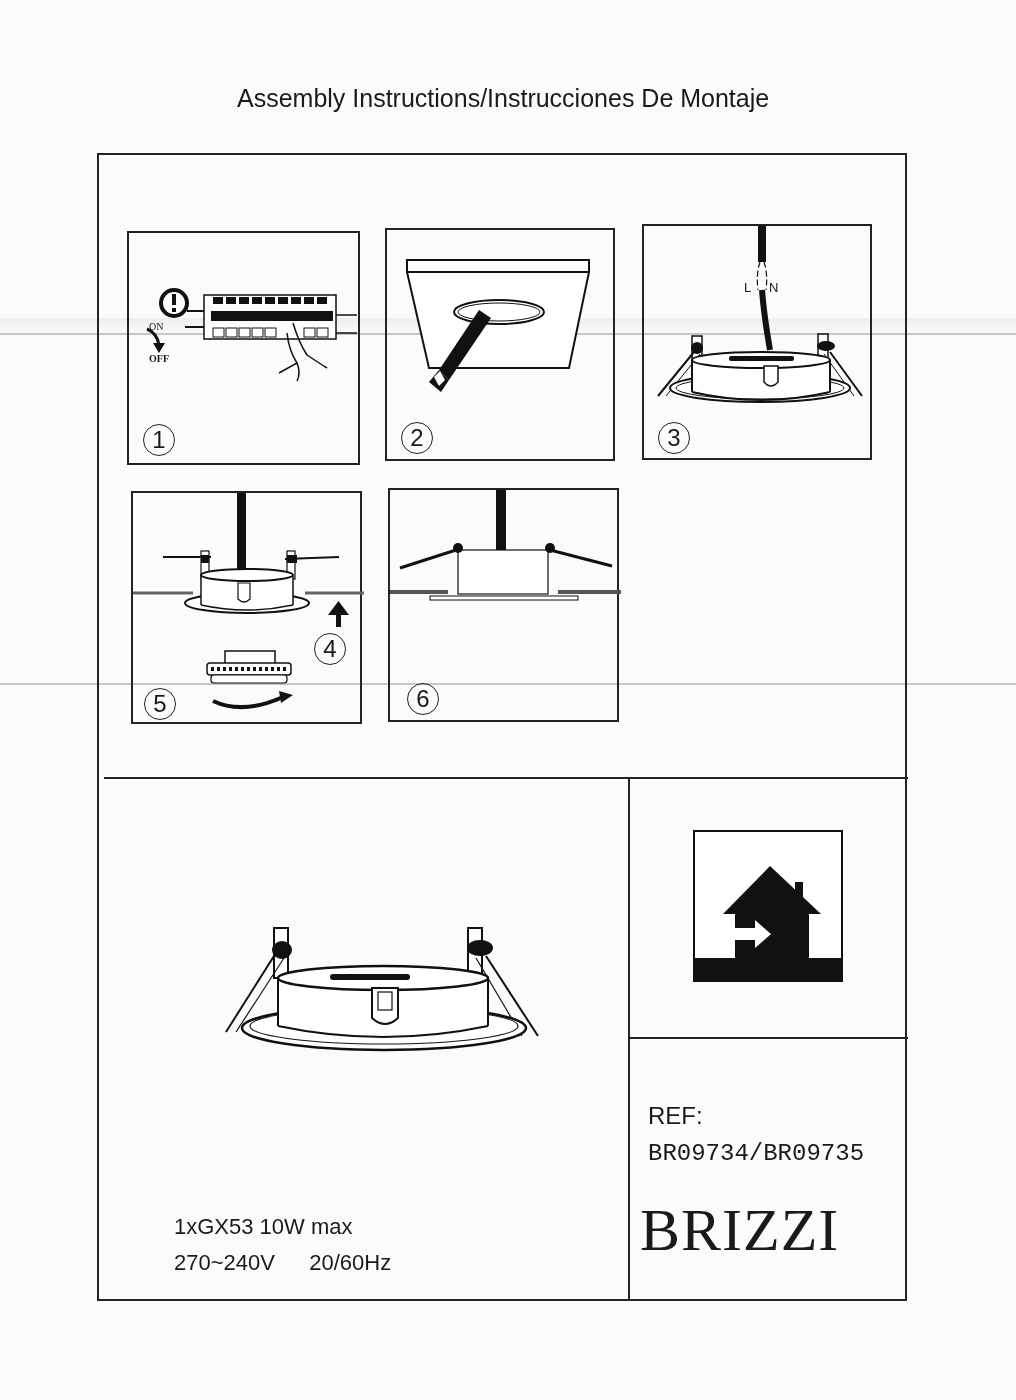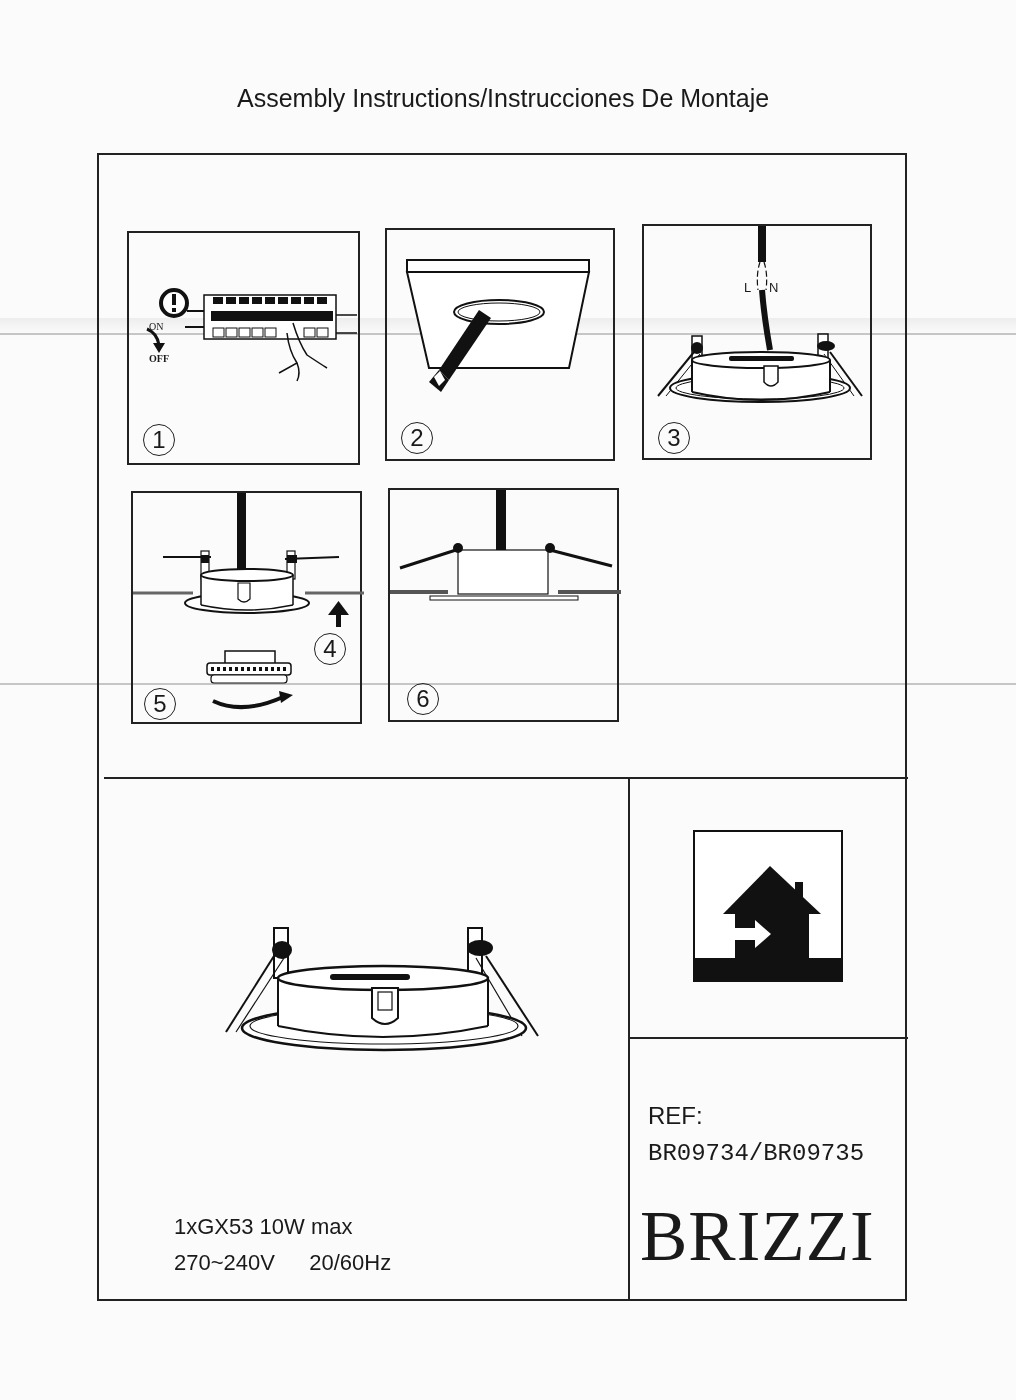--- a/index.html
+++ b/index.html
@@ -8,21 +8,21 @@
   .fold-shadow{position:absolute;left:0;width:1016px;height:16px;background:linear-gradient(#e4e4e4,#fbfbfb00);opacity:.6;}
   .title{position:absolute;left:200px;top:84px;font-size:25px;letter-spacing:0;white-space:nowrap;margin-left:37px;}
   .frame{position:absolute;left:97px;top:153px;width:810px;height:1148px;border:2px solid #222;box-sizing:border-box;}
   .panel{position:absolute;border:2px solid #222;box-sizing:border-box;background:transparent;}
   .num{position:absolute;width:30px;height:30px;border:1.5px solid #222;border-radius:50%;font-size:24px;line-height:30px;text-align:center;box-sizing:content-box;}
   .hline{position:absolute;height:2px;background:#222;}
   .vline{position:absolute;width:2px;background:#222;}
   svg{position:absolute;left:0;top:0;overflow:visible;}
   .spec{position:absolute;left:152px;font-size:22px;white-space:nowrap;margin-left:22px;}
   .ref{position:absolute;left:648px;font-size:24px;white-space:nowrap;text-align:right;}
-  .brand{position:absolute;left:640px;top:1196px;font-family:"Liberation Serif",serif;font-size:71px;letter-spacing:1px;white-space:nowrap;}
+  .brand{position:absolute;left:640px;top:1196px;font-family:"Liberation Serif",serif;font-size:60px;letter-spacing:1px;white-space:nowrap;}
   .small-lbl{position:absolute;font-family:"Liberation Serif",serif;font-size:10px;}
 </style>
 </head>
 <body>
 
 <div class="fold-shadow" style="top:318px;"></div>
 <div class="fold" style="top:333px;"></div>
 <div class="fold" style="top:683px;"></div>
 
 <div class="title">Assembly Instructions/Instrucciones De Montaje</div>

